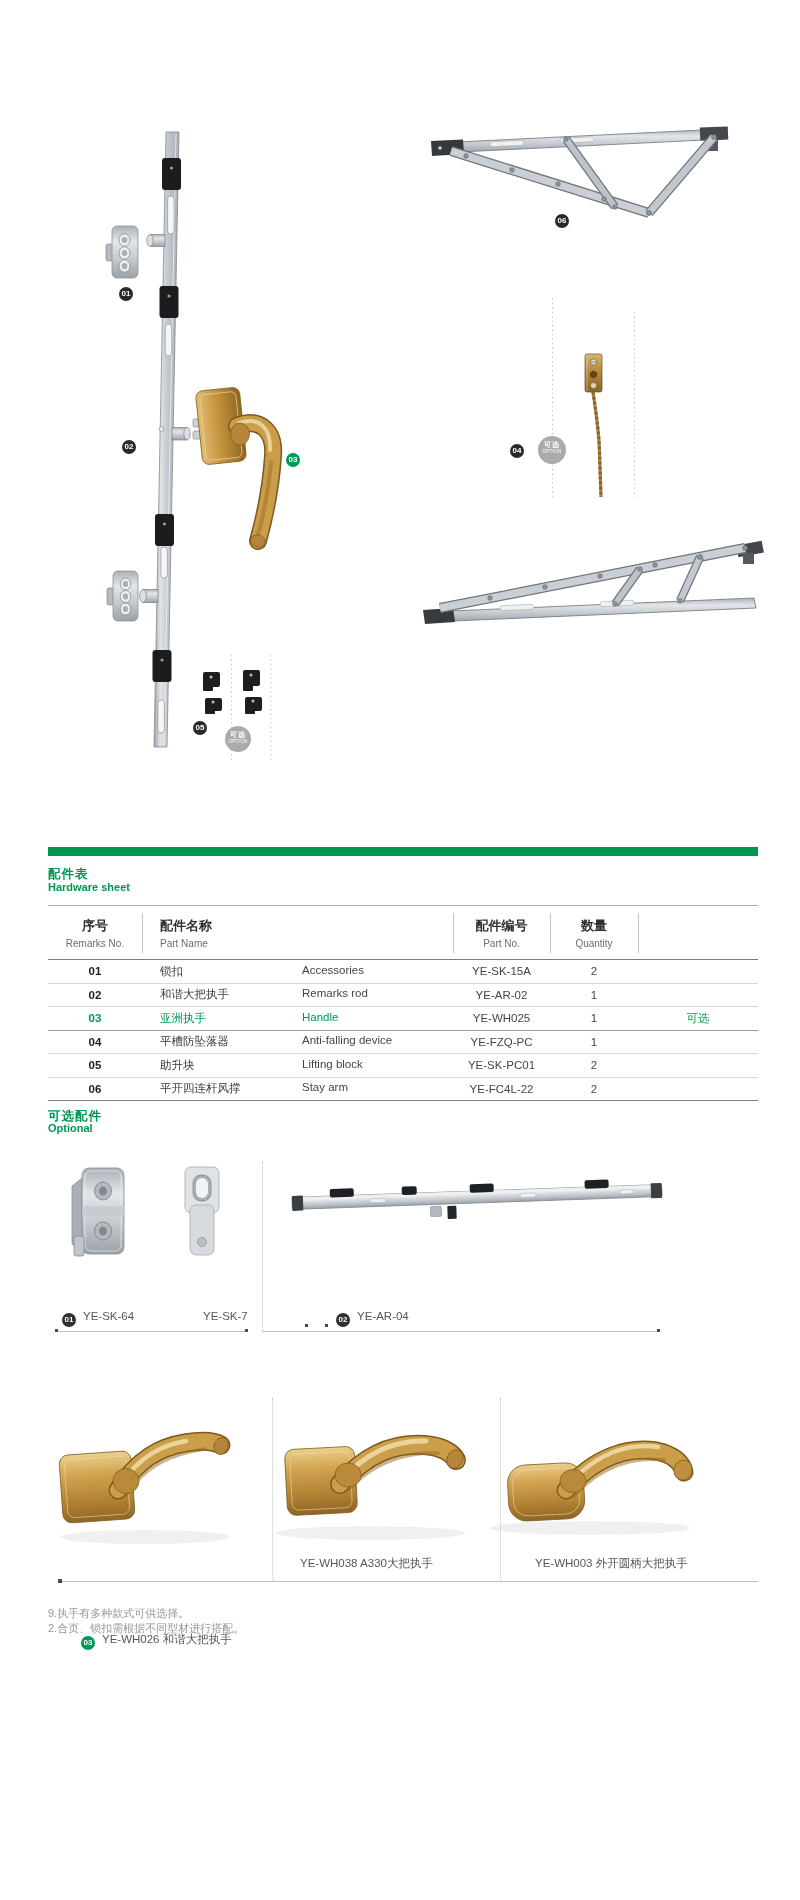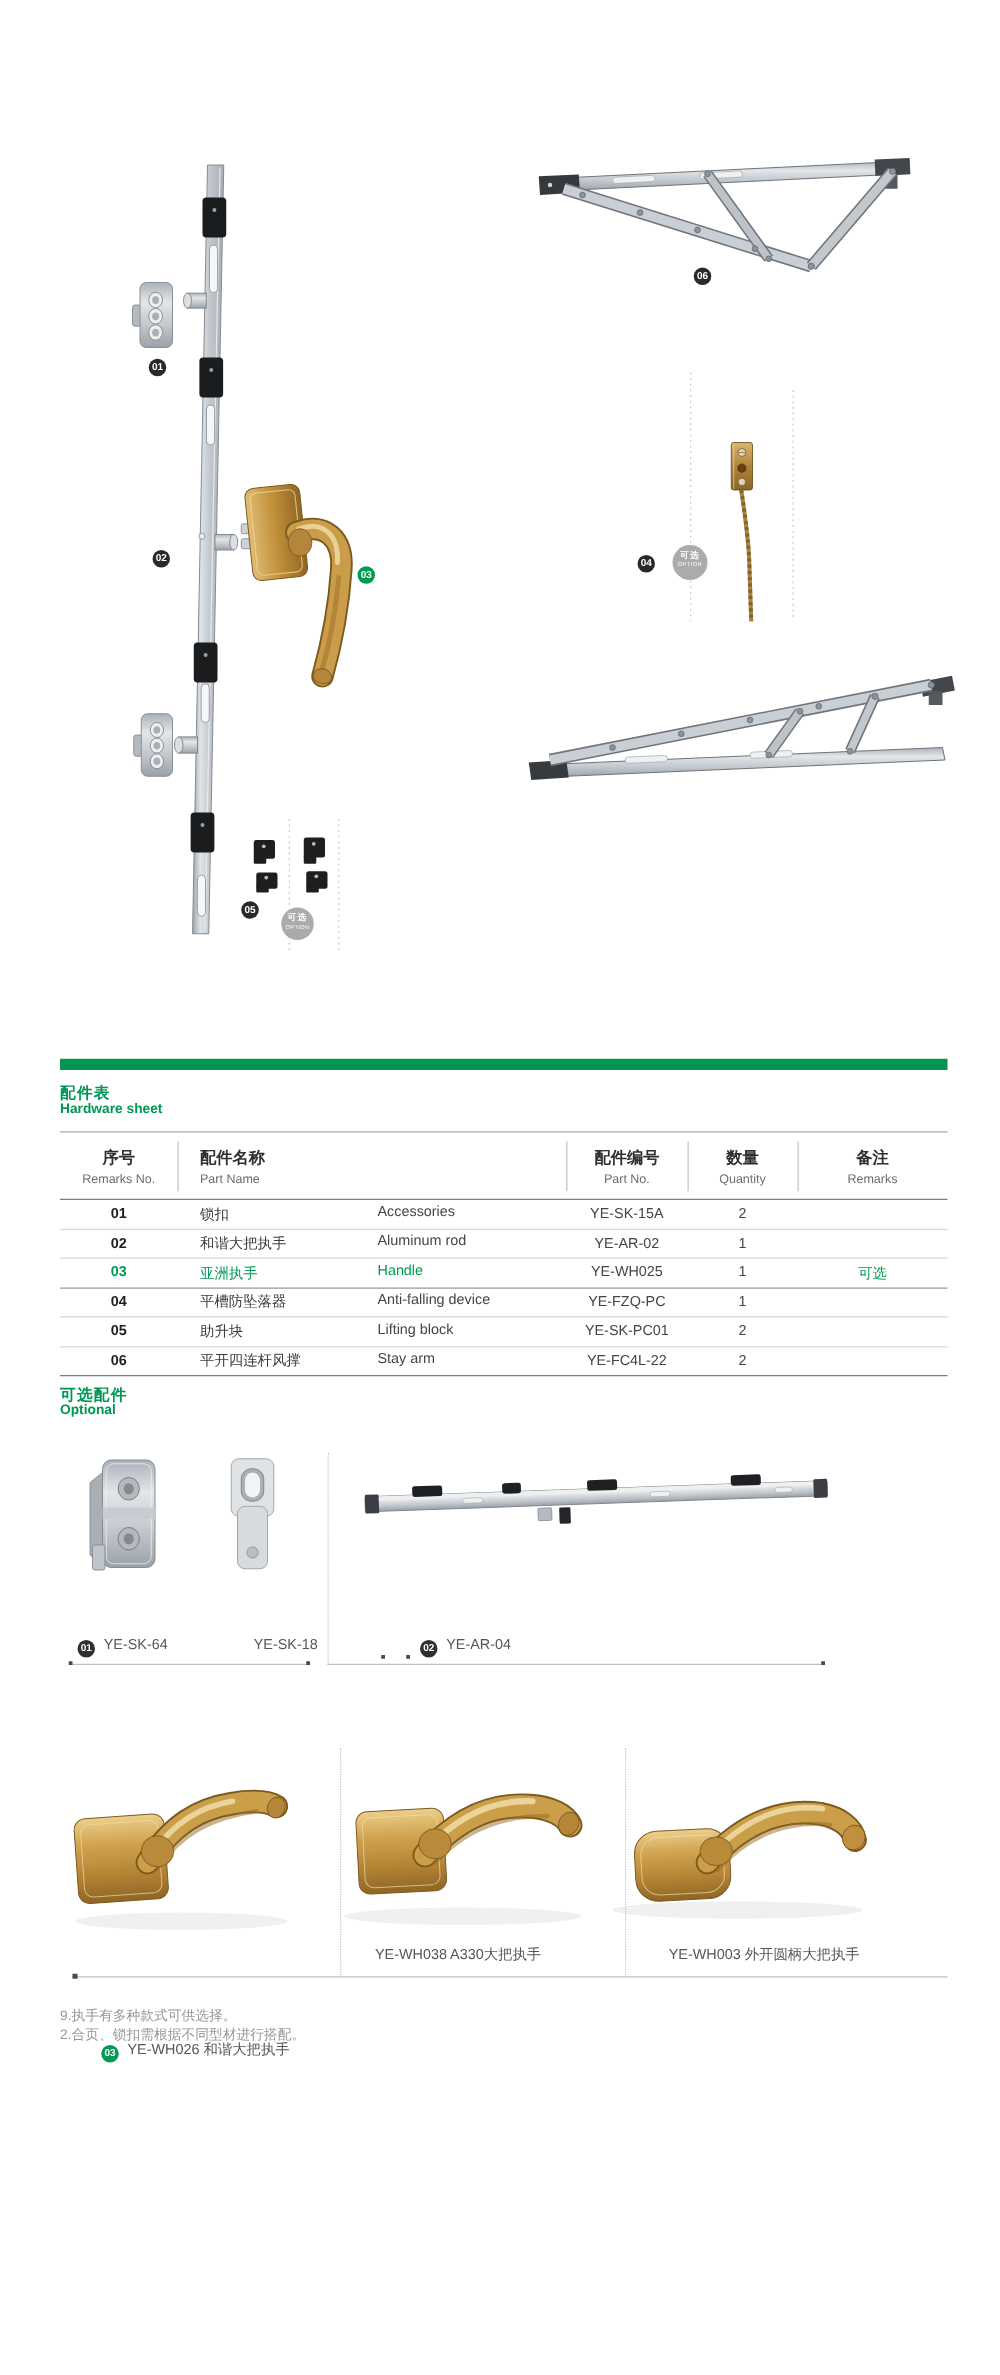--- a/index.html
+++ b/index.html
@@ -358,45 +358,41 @@
         <span class="hen">Part Name</span>
       </div>
       <div class="hcell">
         <span class="hcn">配件编号</span>
         <span class="hen">Part No.</span>
       </div>
       <div class="hcell">
         <span class="hcn">数量</span>
         <span class="hen">Quantity</span>
       </div>
-      <div class="hcell">
-        <span class="hcn">备注</span>
-        <span class="hen">Remarks</span>
-      </div>
       <div class="hdiv" style="left:94px"></div>
       <div class="hdiv" style="left:405px"></div>
       <div class="hdiv" style="left:502px"></div>
       <div class="hdiv" style="left:590px"></div>
     </div>
 
     <div class="trow">
       <div class="serial">01</div>
       <div class="namecell">
           <span class="ncn">锁扣</span>
           <span class="nen">Accessories</span>
         </div>
       <div class="cpart">YE-SK-15A</div>
       <div class="cqty">2</div>
       <div class="crem"></div>
     </div>
     <div class="trow">
       <div class="serial">02</div>
       <div class="namecell">
           <span class="ncn">和谐大把执手</span>
-          <span class="nen">Aluminum rod</span>
+          <span class="nen">Remarks rod</span>
         </div>
       <div class="cpart">YE-AR-02</div>
       <div class="cqty">1</div>
       <div class="crem"></div>
     </div>
     <div class="trow green">
       <div class="serial">03</div>
       <div class="namecell">
           <span class="ncn">亚洲执手</span>
           <span class="nen">Handle</span>
@@ -439,21 +435,21 @@
 
   <div class="sec-title-cn" style="left:48px;top:1108px">可选配件</div>
   <div class="sec-title-en" style="left:48px;top:1122px">Optional</div>
 
   <div class="vdot" style="left:262px;top:1162px;height:170px"></div>
 
   <div class="plabel" style="left:62px;top:1310px">
     <span class="lbadge">01</span><span>YE-SK-64</span>
   </div>
   <div class="plabel" style="left:203px;top:1310px">
-    <span>YE-SK-18</span>
+    <span>YE-SK-7</span>
   </div>
   <div class="plabel" style="left:336px;top:1310px">
     <span class="lbadge">02</span><span>YE-AR-04</span>
   </div>
 
   <div class="rule" style="left:55px;top:1331px;width:193px"></div>
   <div class="rule" style="left:262px;top:1331px;width:398px"></div>
   <div class="sq" style="left:55px;top:1329px"></div>
   <div class="sq" style="left:245px;top:1329px"></div>
   <div class="sq" style="left:305px;top:1324px"></div>

